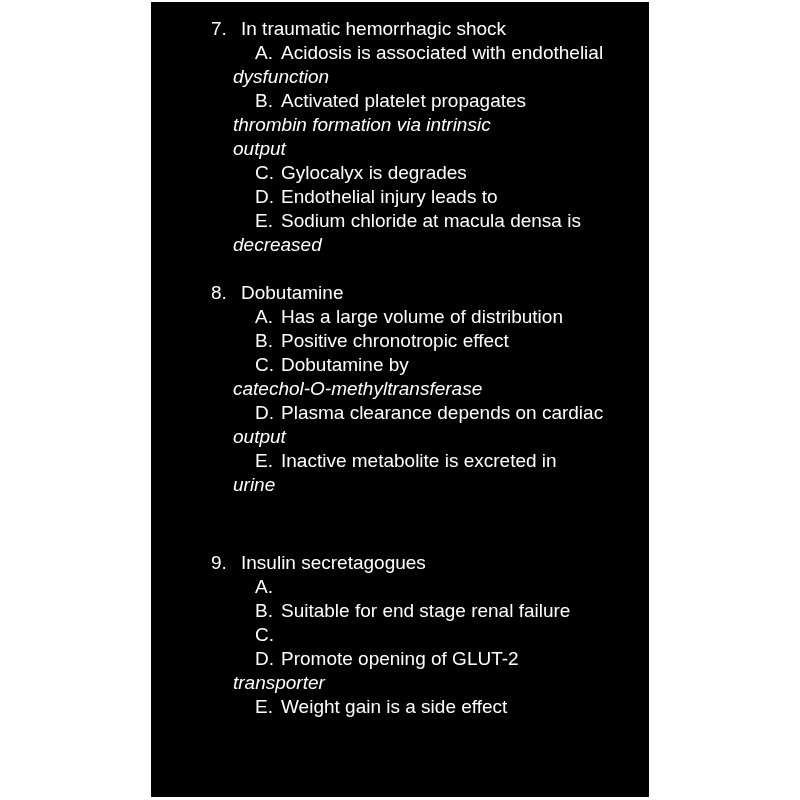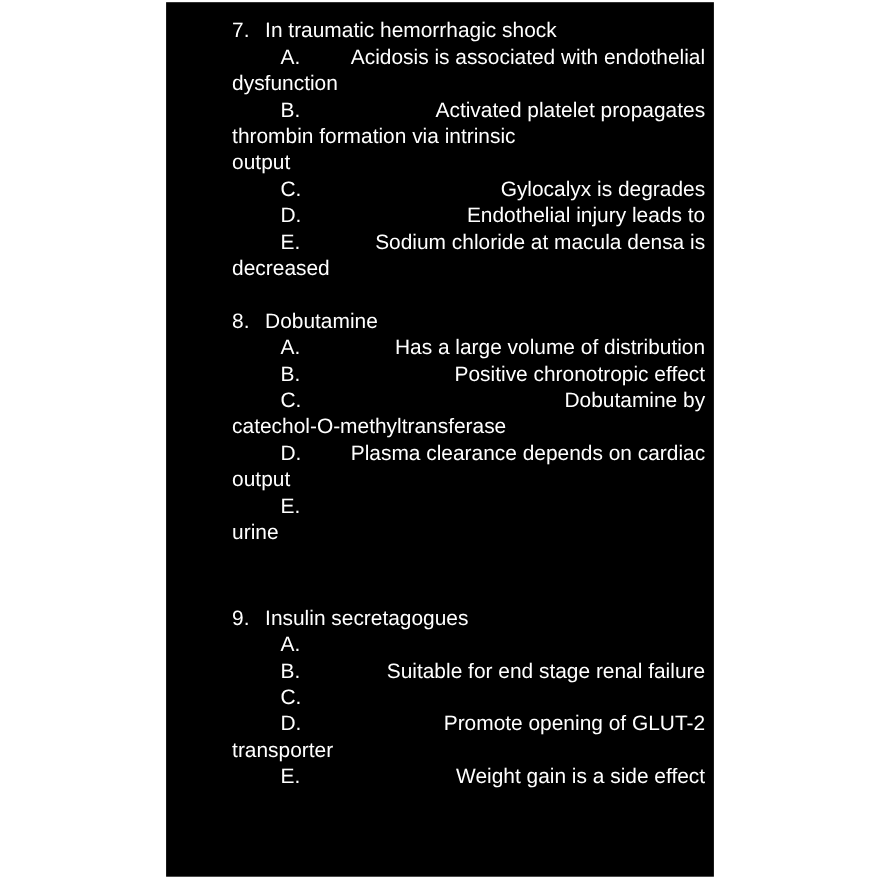--- a/index.html
+++ b/index.html
@@ -36,22 +36,22 @@
     margin-left: 60px;
     flex: 0 0 auto;
   }
   .q-text { flex: 1 1 auto; }
   .opt-line { display: flex; }
   .opt-letter {
     width: 26px;
     margin-left: 104px;
     flex: 0 0 auto;
   }
-  .opt-text { flex: 1 1 auto; max-width: 360px; text-align: right; }
-  .opt-cont { margin-left: 60px; max-width: 360px; }
+  .opt-text { flex: 1 1 auto; max-width: 360px; }
+  .opt-cont { margin-left: 82px; max-width: 360px; font-style: italic; }
 </style>
 </head>
 <body>
 
 <div class="page-panel">
   <div id="question-list">
       <div class="question">
         <div class="q-line">
           <span class="q-num">7.</span>
           <span class="q-text">In traumatic hemorrhagic shock</span>
@@ -118,20 +118,21 @@
         <div class="opt">
           <div class="opt-line">
             <span class="opt-letter">D.</span>
             <span class="opt-text">Plasma clearance depends on cardiac</span>
           </div>
           <div class="opt-cont">output</div>
         </div>
         <div class="opt">
           <div class="opt-line">
             <span class="opt-letter">E.</span>
+            <span class="opt-text">Inactive metabolite is excreted in</span>
           </div>
           <div class="opt-cont">urine</div>
         </div>
       </div>
       <div class="question">
         <div class="q-line">
           <span class="q-num">9.</span>
           <span class="q-text">Insulin secretagogues</span>
         </div>
         <div class="opt">

